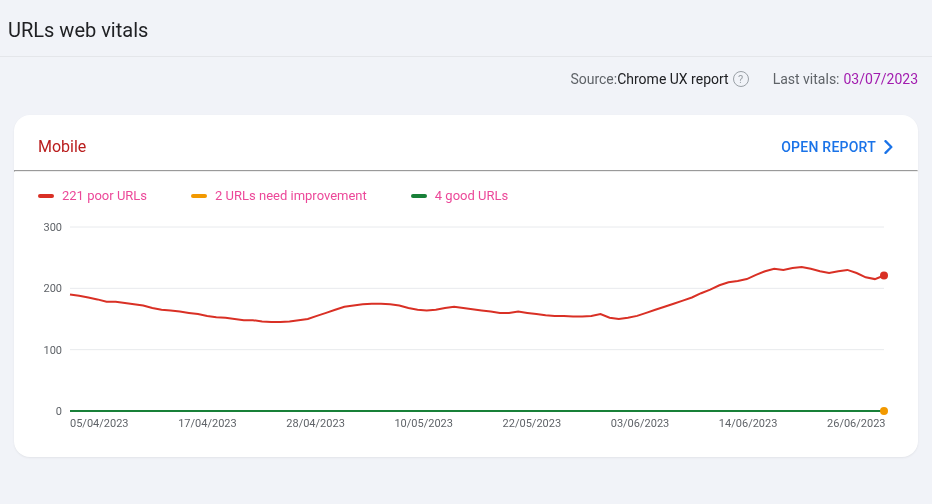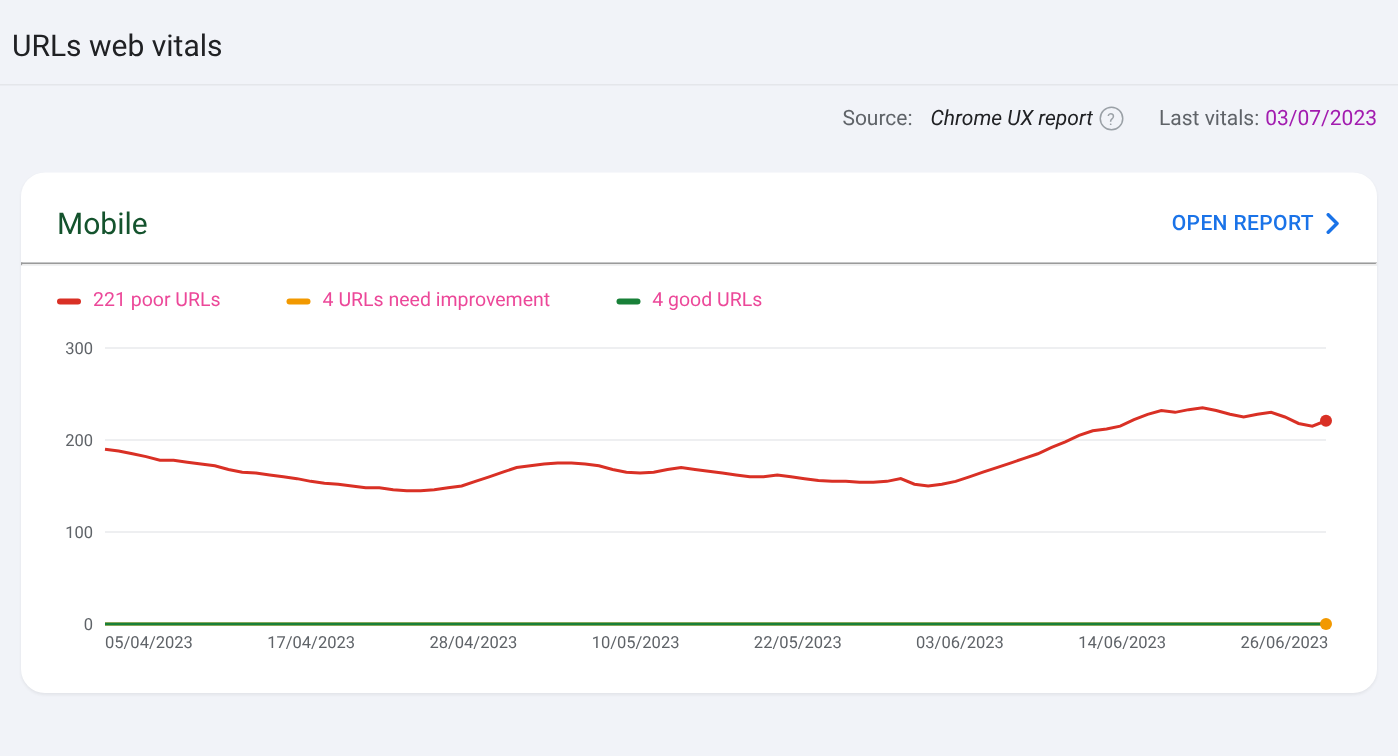--- a/index.html
+++ b/index.html
@@ -22,21 +22,21 @@
   }
   .meta-row {
     display: flex;
     justify-content: flex-end;
     align-items: center;
     padding: 14px 14px 28px 14px;
     font-size: 14px;
     color: #5f6368;
   }
   .meta-row .source-label { font-weight: 400; }
-  .meta-row .source-value { color: #202124; margin-left: 12px; font-style: italic; }
+  .meta-row .source-value { color: #202124; margin-left: 0; }
   .meta-row .help-icon {
     display: inline-flex;
     justify-content: center;
     align-items: center;
     width: 16px; height: 16px;
     border: 1.2px solid #9aa0a6;
     border-radius: 50%;
     font-size: 11px;
     color: #9aa0a6;
     margin-left: 4px;
@@ -50,23 +50,23 @@
     box-shadow: 0 1px 2px rgba(60,64,67,.08);
     overflow: hidden;
   }
   .card-header {
     display: flex;
     justify-content: space-between;
     align-items: center;
     padding: 22px 24px 14px 24px;
   }
   .card-title {
-    font-size: 20px;
+    font-size: 16px;
     font-weight: 400;
-    color: #14532d;
+    color: #b91c1c;
   }
   .open-report {
     display: inline-flex;
     align-items: center;
     gap: 8px;
     color: #1a73e8;
     font-size: 14px;
     font-weight: 500;
     letter-spacing: .25px;
     cursor: pointer;
@@ -129,21 +129,21 @@
     </a>
   </div>
   <hr class="card-divider">
   <div class="legend">
     <span class="legend-item">
       <span class="swatch poor"></span>
       <span>221 poor URLs</span>
     </span>
     <span class="legend-item">
       <span class="swatch need"></span>
-      <span>4 URLs need improvement</span>
+      <span>2 URLs need improvement</span>
     </span>
     <span class="legend-item">
       <span class="swatch good"></span>
       <span>4 good URLs</span>
     </span>
   </div>
   <div class="chart-wrap">
     <svg id="chart-svg" width="856" height="216" viewBox="0 0 856 216">
       <g class="grid">
           <line x1="32" x2="846" y1="192" y2="192"></line>

